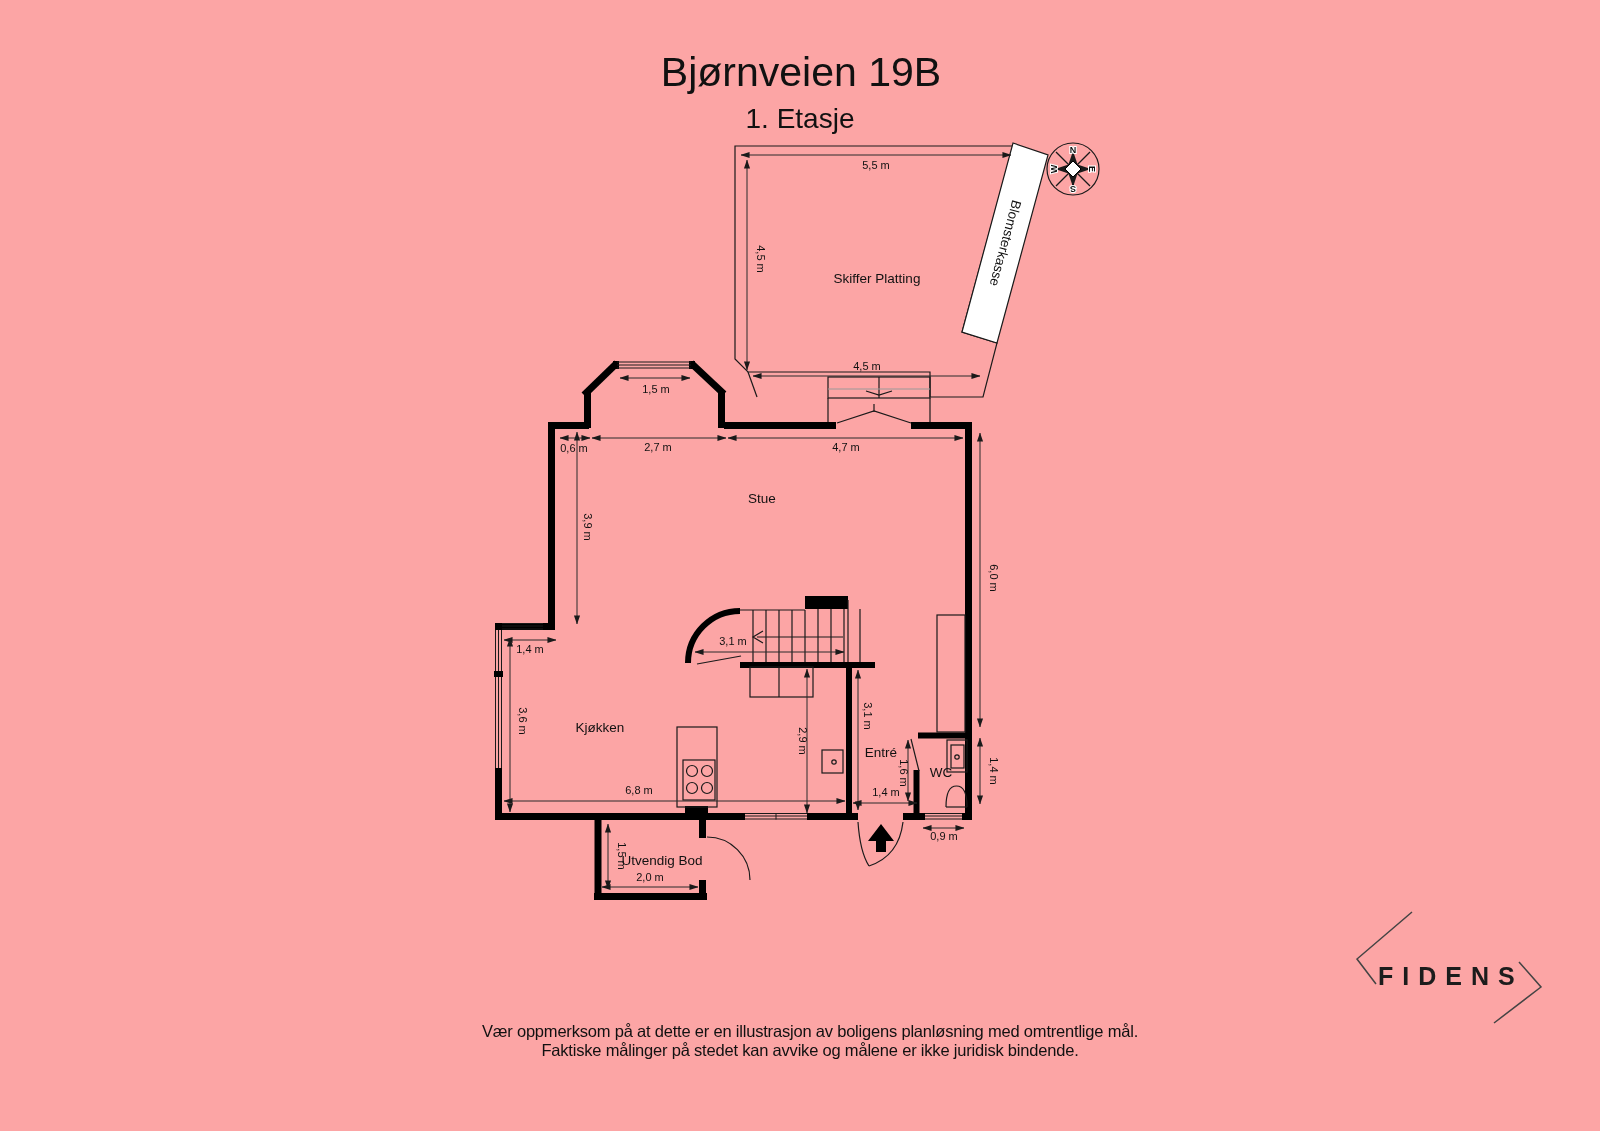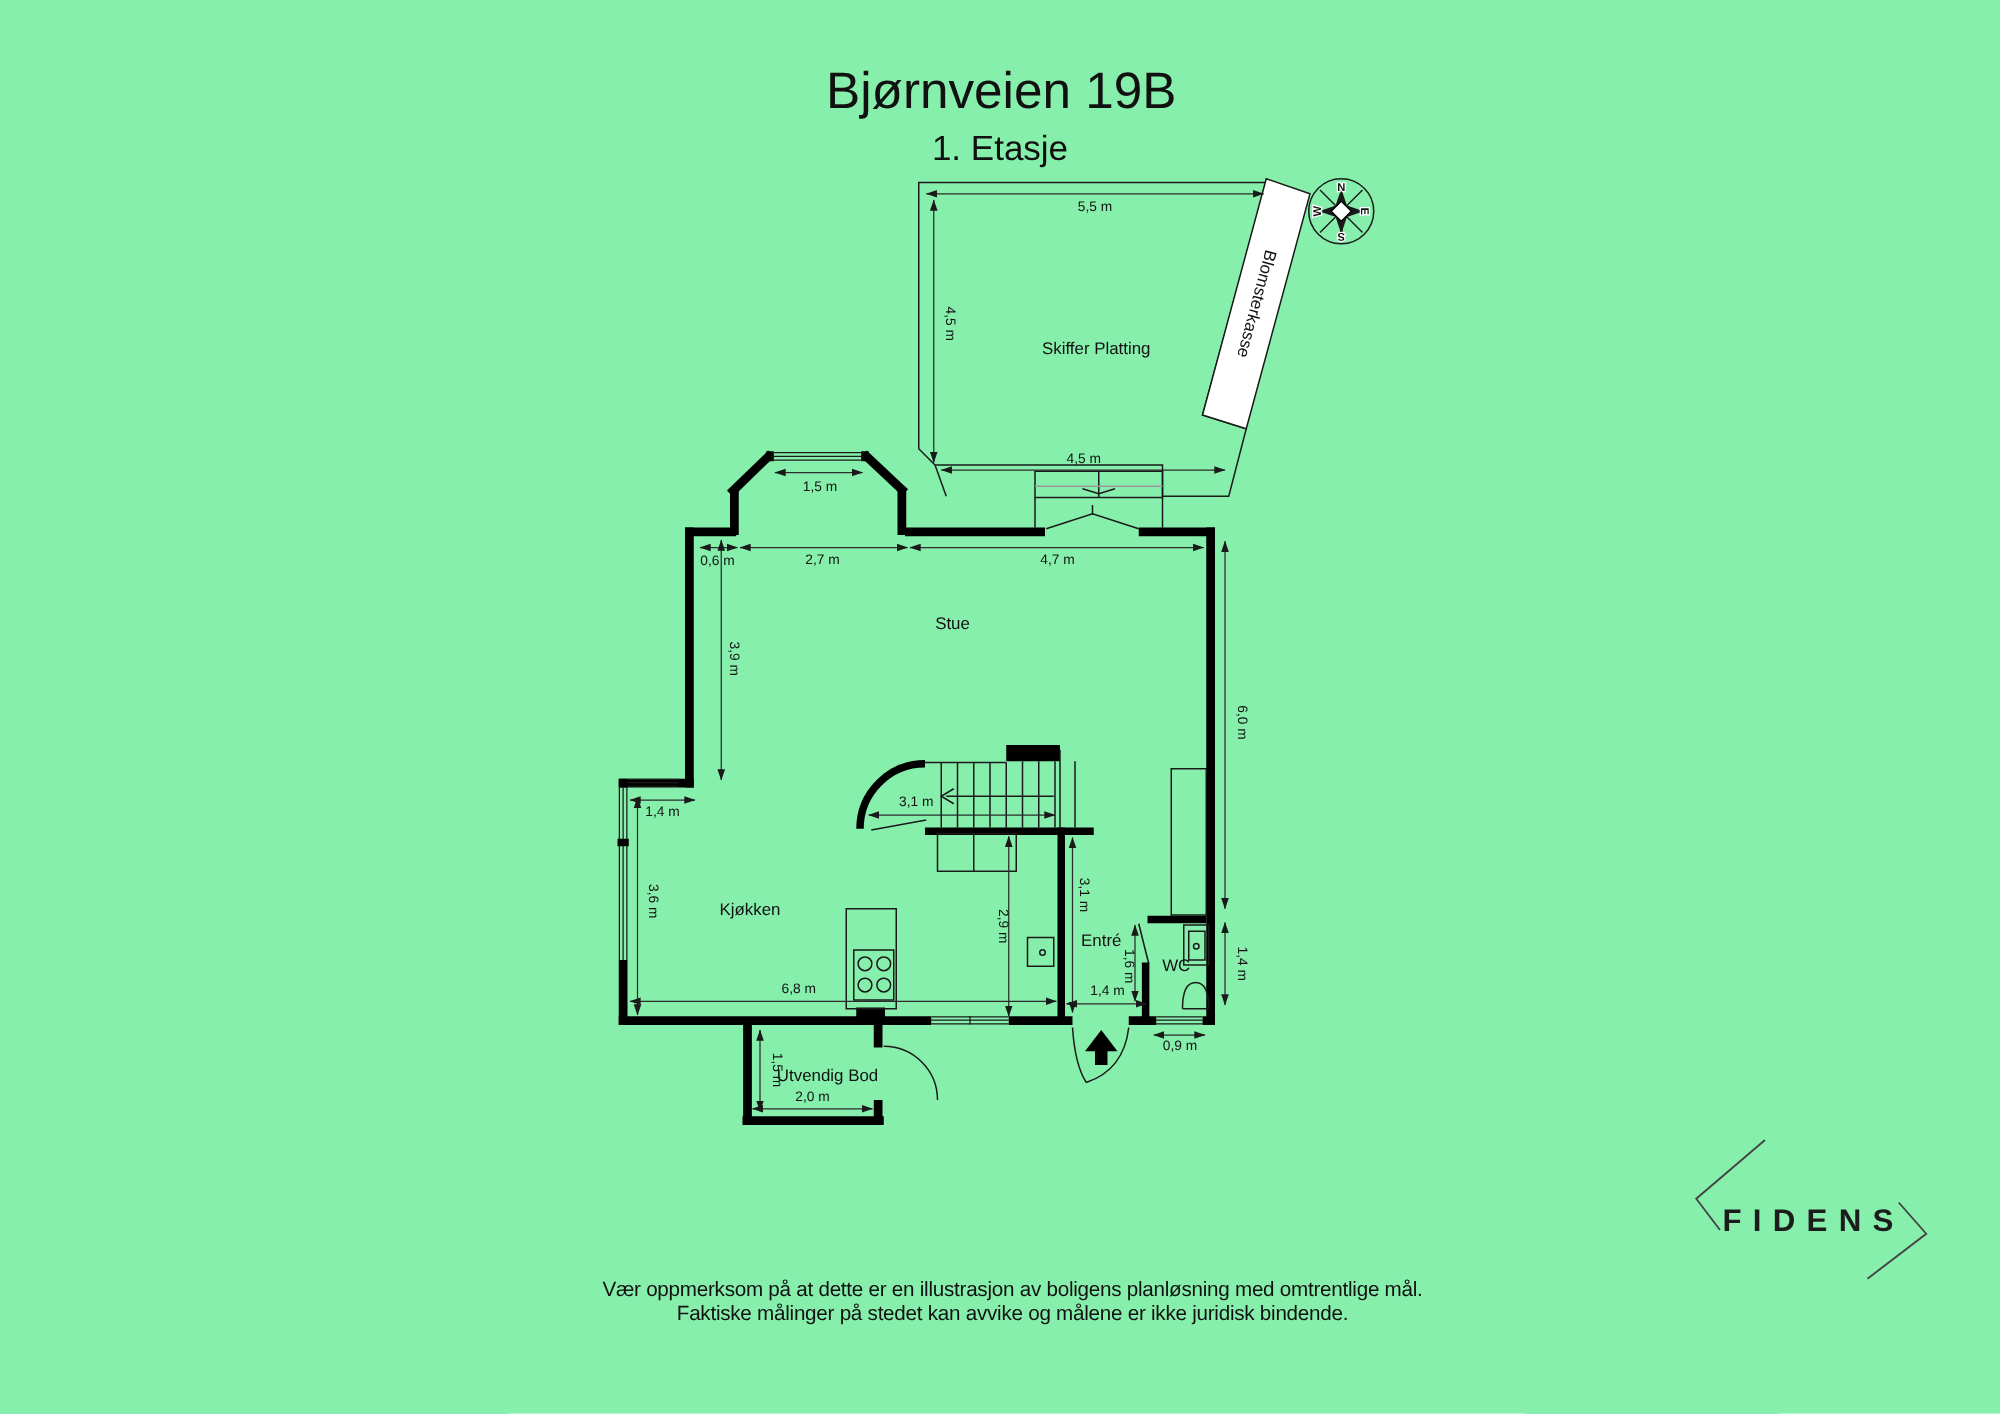--- a/index.html
+++ b/index.html
@@ -1,16 +1,16 @@
 <!DOCTYPE html>
 <html><head>
 <meta charset="utf-8">
 <style>
   html,body{margin:0;padding:0;background:#fff;}
-  .page{position:relative;width:1600px;height:1131px;background:#86efac;overflow:hidden;
+  .page{position:relative;width:1600px;height:1131px;background:#fca5a5;overflow:hidden;
         font-family:"Liberation Sans", sans-serif;}
   svg{position:absolute;left:0;top:0;}
   text{fill:#111;font-family:"Liberation Sans", sans-serif;}
   .title{font-size:41px;}
   .subtitle{font-size:28px;}
   .room{font-size:13.5px;}
   .dim{font-size:11px;}
   .wall{stroke:#000;stroke-width:7;fill:none;}
   .wall6{stroke:#000;stroke-width:6;fill:none;}
   .thin{stroke:#1a1a1a;stroke-width:1.2;fill:none;}

